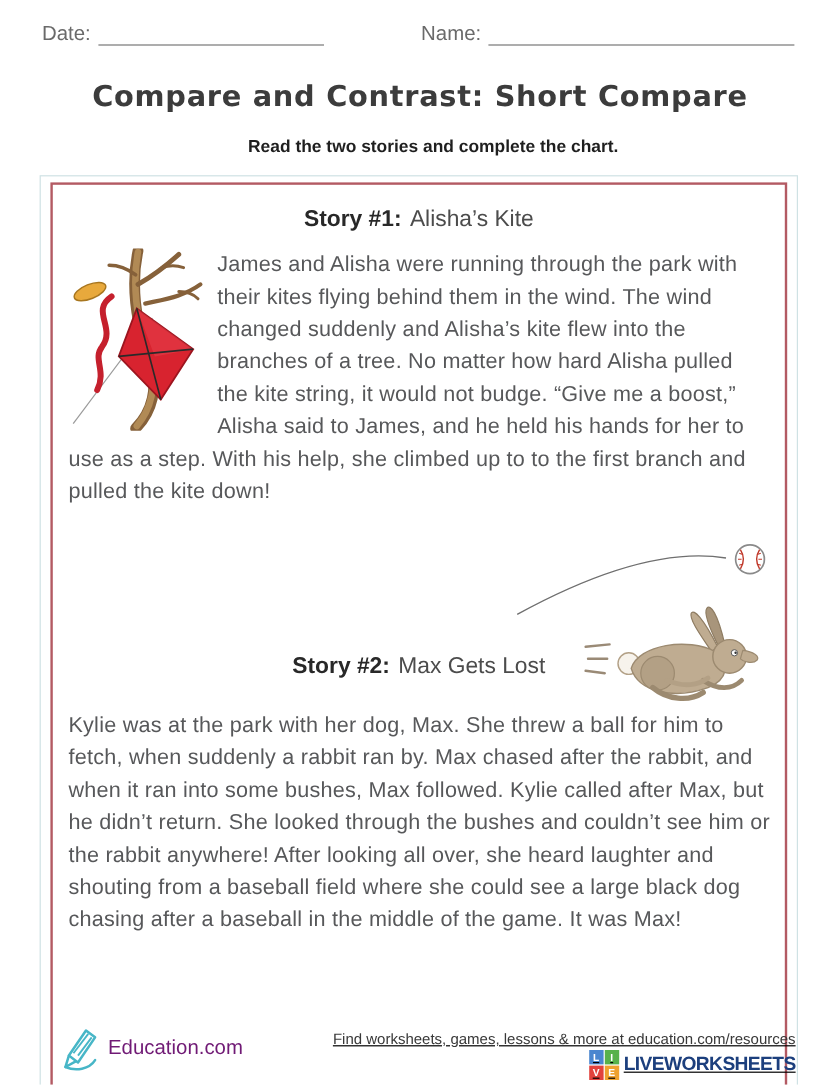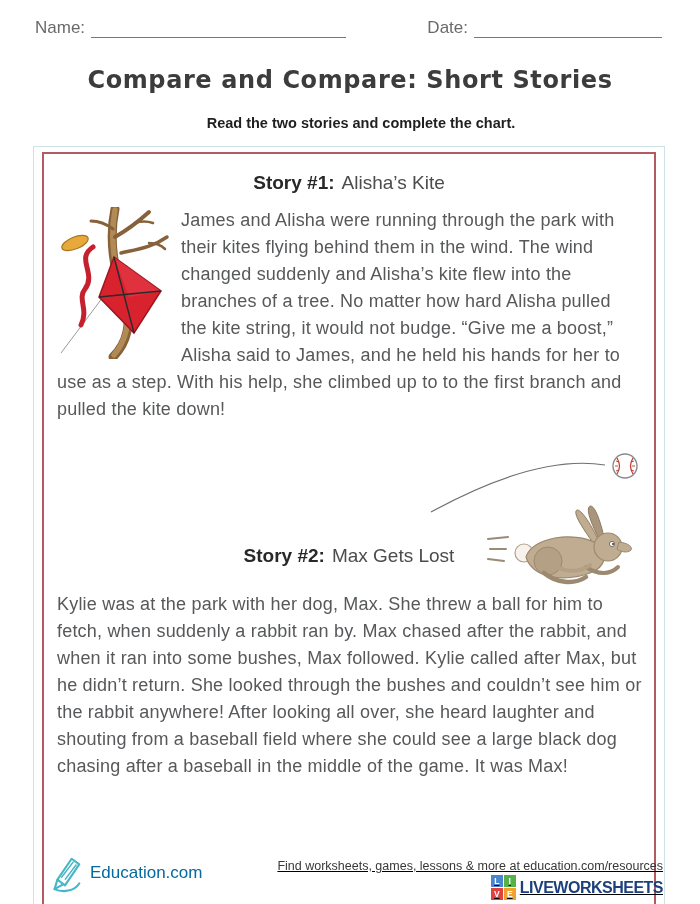--- a/index.html
+++ b/index.html
@@ -36,48 +36,48 @@
   .story1-body{padding:13px 13px 0 13px;}
   .kite-wrap{float:left;width:114px;height:152px;margin:0 10px 4px 0;}
 
   .ball-arc{position:absolute;left:385px;top:296px;width:218px;height:66px;}
   .rabbit-wrap{position:absolute;top:349px;right:6px;width:162px;height:88px;}
   .story2-heading{position:absolute;top:391px;left:0;width:100%;}
   .story2-body{position:absolute;top:437px;left:13px;right:1px;}
 
   
   .footer-left{position:absolute;left:46px;top:853px;display:flex;align-items:center;}
-  .edu-brand{font-size:17px;color:#0369a1;margin-left:6px;}
+  .edu-brand{font-size:17px;color:#701a75;margin-left:6px;}
   .footer-right{position:absolute;right:37px;top:859px;text-align:right;text-decoration:underline;}
   .resources-text{font-size:12.5px;color:#383838;}
   .lw-row{display:flex;justify-content:flex-end;align-items:center;margin-top:2px;}
   .lw-grid{display:grid;grid-template-columns:12px 12px;grid-gap:1px;margin-right:4px;}
   .lw-cell{width:12px;height:12px;color:#fff;font-size:8.5px;font-weight:bold;
            display:flex;align-items:center;justify-content:center;}
   .lw-l{background:#4a86cf;} .lw-i{background:#57b14a;}
   .lw-v{background:#e2423d;} .lw-e{background:#efa22f;}
   .lw-text{font-size:16px;font-weight:800;color:#1c3f7d;letter-spacing:-.5px;}
 </style>
 </head>
 <body>
 
 <div class="page">
 
   <div class="header-row">
     <div class="field-group">
+      <span class="field-label">Date:</span>
+      <span class="write-line date-line"></span>
+    </div>
+    <div class="field-group">
       <span class="field-label">Name:</span>
       <span class="write-line name-line"></span>
     </div>
-    <div class="field-group">
-      <span class="field-label">Date:</span>
-      <span class="write-line date-line"></span>
-    </div>
   </div>
 
-  <div class="title">Compare and Compare: Short Stories</div>
+  <div class="title">Compare and Contrast: Short Compare</div>
   <div class="instructions">Read the two stories and complete the chart.</div>
 
   <div class="outer-box">
     <div class="inner-box">
 
       <div class="story-heading story1-heading">
         <span class="label">Story #1:</span><span>Alisha’s Kite</span>
       </div>
 
       <div class="story1-body">

